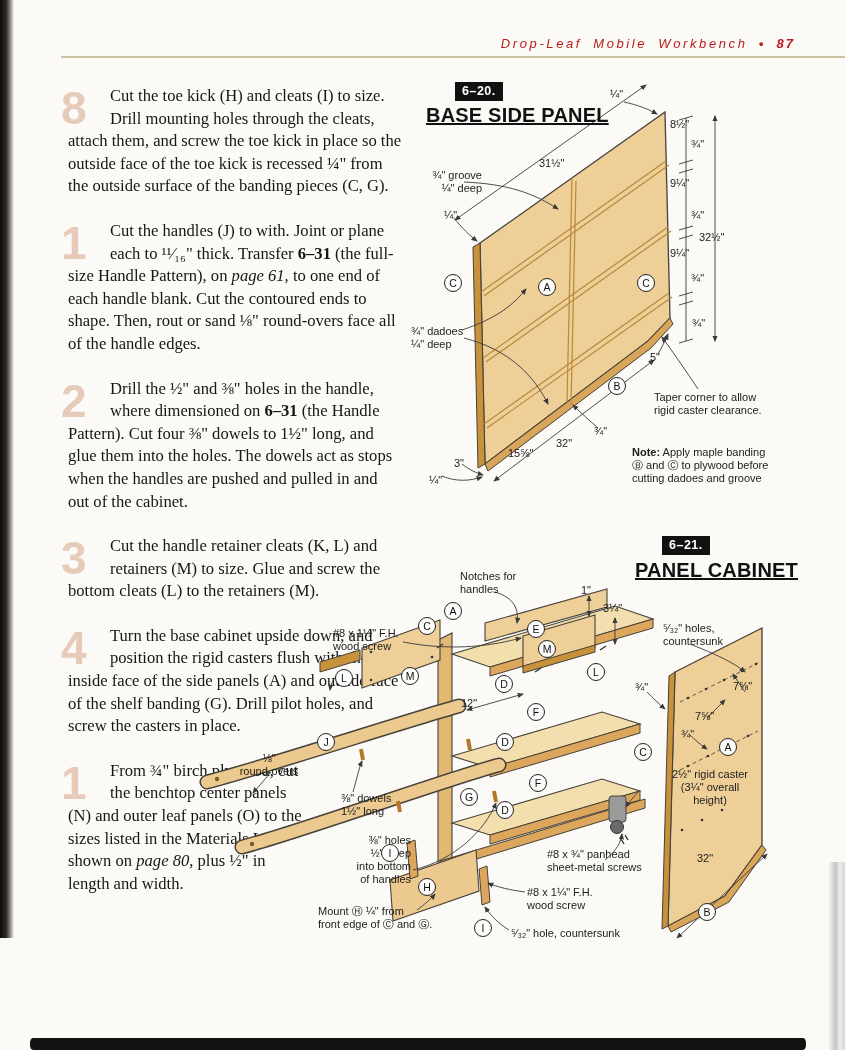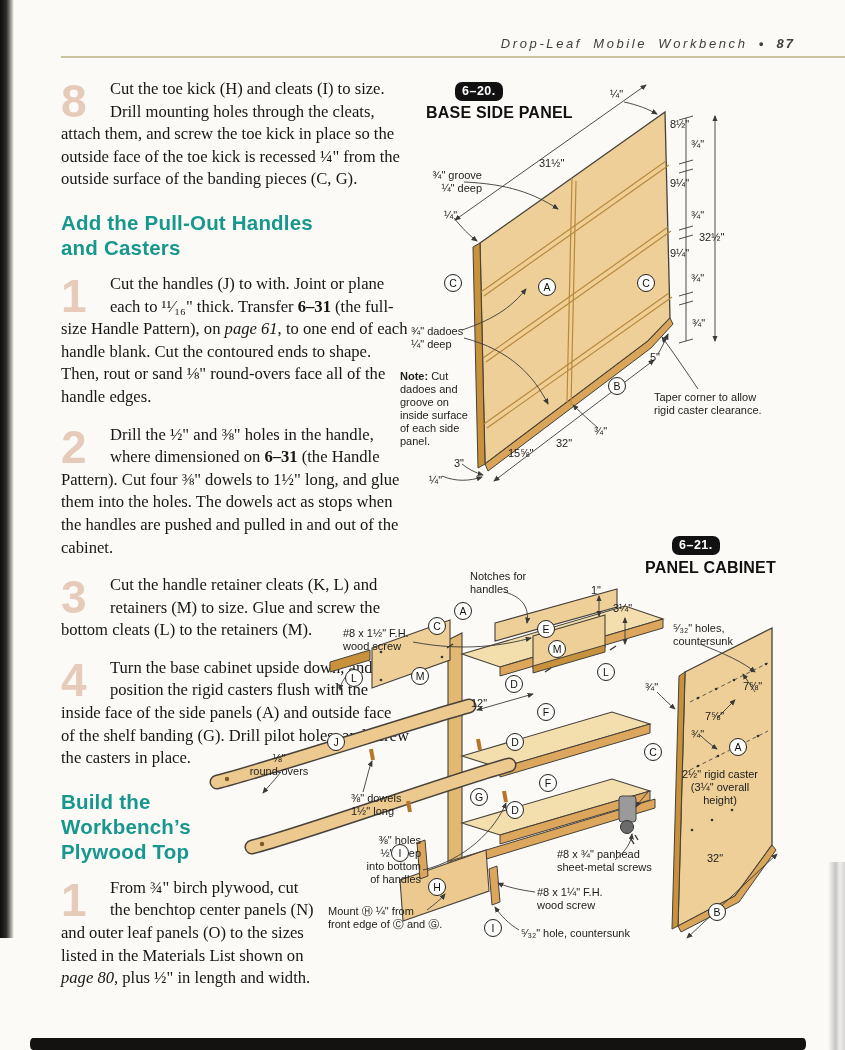--- a/index.html
+++ b/index.html
@@ -10,43 +10,43 @@
 
   
   .spine{position:absolute;left:0;top:0;width:14px;height:938px;
          background:linear-gradient(to right,#0c0c0c 0%,#2e2c2a 45%,#9b9априят 75%,rgba(250,250,246,0) 100%);
          background:linear-gradient(to right,#0c0c0c 0%,#2e2c2a 45%,#a09c96 78%,rgba(250,250,246,0) 100%);}
   .bottom-bar{position:absolute;left:30px;top:1038px;width:776px;height:12px;background:#141210;border-radius:3px/5px;}
   .right-edge{position:absolute;left:828px;top:862px;width:17px;height:188px;
               background:linear-gradient(to right,rgba(250,250,246,0),#c7c5c3 45%,#efeeec 70%,#d8d5d2 100%);}
 
   .header{position:absolute;top:36px;right:50px;font-family:"Liberation Sans",sans-serif;
-          font-style:italic;font-size:13px;letter-spacing:2.6px;word-spacing:5px;color:#404040;}
+          font-style:italic;font-size:13px;letter-spacing:2.6px;word-spacing:5px;color:#b91c1c;}
   .header .b{letter-spacing:2px;}
   .rule{position:absolute;left:61px;top:56px;width:784px;height:2px;background:#c9c49f;}
 
   
   .article{position:absolute;left:61px;top:78px;width:348px;}
   .step{font-size:16.6px;line-height:22.6px;margin:0 0 15px 0;text-align:left;}
   .step:after{content:"";display:block;clear:both;}
   .step-num{float:left;width:42px;height:41px;margin:3px 7px 0 0;
             font-family:"Liberation Sans",sans-serif;font-weight:bold;font-size:46px;line-height:41px;
             color:#e7cbba;}
-  .step-text{margin:0;}
+  .step-text{margin:7px;}
   h2.teal{font-family:"Liberation Sans",sans-serif;font-weight:bold;color:#17978e;
           font-size:20.5px;line-height:25px;margin:19px 0 13px 0;white-space:pre-line;letter-spacing:0.2px;}
   .narrow{width:256px;}
 
   
   .figure{position:absolute;}
   .figure svg{position:absolute;left:0;top:0;}
   .fig-tag{position:absolute;background:#111;color:#fff;font-family:"Liberation Sans",sans-serif;
-           font-weight:bold;font-size:12.5px;padding:2px 7px 3px;letter-spacing:0.5px;border-radius:7px;}
+           font-weight:bold;font-size:12.5px;padding:2px 7px 3px;letter-spacing:0.5px;}
   .fig-title{position:absolute;font-family:"Liberation Sans",sans-serif;font-weight:bold;
-             font-size:16px;color:#111;letter-spacing:0.2px;}
+             font-size:20px;color:#111;letter-spacing:0.2px;text-decoration:underline;}
   .fig-label{position:absolute;font-family:"Liberation Sans",sans-serif;font-size:11px;line-height:13px;
              color:#1c1c1c;white-space:pre-line;}
   .fig-label b{font-weight:bold;}
   .part-circle{position:absolute;width:16px;height:16px;border:1.4px solid #222;border-radius:50%;
                background:#fdfdfb;font-family:"Liberation Sans",sans-serif;font-size:10.5px;line-height:16px;
                text-align:center;color:#111;transform:translate(-50%,-50%);}
 </style>
 </head>
 <body>
 
@@ -61,22 +61,20 @@
 </div>
 <div class="rule"></div>
 
 <div class="article">
 
   <div class="step">
     <div class="step-num">8</div>
     <p class="step-text"><span>Cut the toe kick (H) and cleats (I) to size. Drill mounting holes through the cleats, attach them, and screw the toe kick in place so the outside face of the toe kick is recessed ¼" from the outside surface of the banding pieces (C, G).</span></p>
   </div>
 
-  <h2 class="teal">Add the Pull-Out Handles
-and Casters</h2>
 
   <div class="step">
     <div class="step-num">1</div>
     <p class="step-text"><span>Cut the handles (J) to with. Joint or plane each to ¹¹⁄₁₆" thick. Transfer </span><span class="b">6–31</span><span> (the full-size Handle Pattern), on </span><span class="i">page 61</span><span>, to one end of each handle blank. Cut the contoured ends to shape. Then, rout or sand ⅛" round-overs face all of the handle edges.</span></p>
   </div>
 
   <div class="step">
     <div class="step-num">2</div>
     <p class="step-text"><span>Drill the ½" and ⅜" holes in the handle, where dimensioned on </span><span class="b">6–31</span><span> (the Handle Pattern). Cut four ⅜" dowels to 1½" long, and glue them into the holes. The dowels act as stops when the handles are pushed and pulled in and out of the cabinet.</span></p>
   </div>
@@ -84,23 +82,20 @@
   <div class="step">
     <div class="step-num">3</div>
     <p class="step-text"><span>Cut the handle retainer cleats (K, L) and retainers (M) to size. Glue and screw the bottom cleats (L) to the retainers (M).</span></p>
   </div>
 
   <div class="step">
     <div class="step-num">4</div>
     <p class="step-text"><span>Turn the base cabinet upside down, and position the rigid casters flush with the inside face of the side panels (A) and outside face of the shelf banding (G). Drill pilot holes, and screw the casters in place.</span></p>
   </div>
 
-  <h2 class="teal">Build the
-Workbench’s
-Plywood Top</h2>
 
   <div class="step narrow">
     <div class="step-num">1</div>
     <p class="step-text"><span>From ¾" birch plywood, cut the benchtop center panels (N) and outer leaf panels (O) to the sizes listed in the Materials List shown on </span><span class="i">page 80</span><span>, plus ½" in length and width.</span></p>
   </div>
 
 </div>
 
 <div class="figure" id="fig620" style="left:398px;top:78px;width:447px;height:448px;">
   <svg width="447" height="448" viewBox="0 0 447 448">
@@ -161,40 +156,37 @@
     <div class="fig-label" style="left: 293px; top: 60px;">¾"</div>
     <div class="fig-label" style="left: 272px; top: 99px;">9¼"</div>
     <div class="fig-label" style="left: 293px; top: 131px;">¾"</div>
     <div class="fig-label" style="left: 301px; top: 153px;">32½"</div>
     <div class="fig-label" style="left: 272px; top: 169px;">9¼"</div>
     <div class="fig-label" style="left: 293px; top: 194px;">¾"</div>
     <div class="fig-label" style="left: 294px; top: 239px;">¾"</div>
     <div class="fig-label" style="left: 252px; top: 273px;">5"</div>
     <div class="fig-label" style="left: 13px; top: 247px;">¾" dadoes
 ¼" deep</div>
-    <div class="fig-label" style="left: 2px; top: 292px;"><b>Note:</b> Cut
-dadoes and
-groove on
-inside surface
-of each side
-panel.</div>
     <div class="fig-label" style="left: 256px; top: 313px;">Taper corner to allow
 rigid caster clearance.</div>
     <div class="fig-label" style="left: 196px; top: 347px;">¾"</div>
     <div class="fig-label" style="left: 158px; top: 359px;">32"</div>
     <div class="fig-label" style="left: 110px; top: 369px;">15⅝"</div>
     <div class="fig-label" style="left: 56px; top: 379px;">3"</div>
     <div class="fig-label" style="left: 31px; top: 396px;">¼"</div>
+    <div class="fig-label" style="left: 234px; top: 368px;"><b>Note:</b> Apply maple banding
+Ⓑ and Ⓒ to plywood before
+cutting dadoes and groove</div>
     <div class="part-circle" style="left: 55px; top: 205px;">C</div>
     <div class="part-circle" style="left: 149px; top: 209px;">A</div>
     <div class="part-circle" style="left: 248px; top: 205px;">C</div>
     <div class="part-circle" style="left: 219px; top: 308px;">B</div>
   </div>
 
-<div class="figure" id="fig621" style="left:195px;top:530px;width:650px;height:445px;">
+<div class="figure" id="fig621" style="left:185px;top:530px;width:650px;height:445px;">
   <svg width="650" height="445" viewBox="0 0 650 445">
 
     <polygon points="300,93 422,59 422,77 300,111" fill="#edcf97" stroke="#46413a" stroke-width="1.1"></polygon>
     <polygon points="253,110 267,103 267,330 253,338" fill="#e2b873" stroke="#46413a" stroke-width="1.1"></polygon>
     <polygon points="267,124 430,76 468,89 305,137" fill="#f3dfae" stroke="#46413a" stroke-width="1.1"></polygon>
     <polygon points="305,137 468,89 468,98 305,146" fill="#dca75c" stroke="#46413a" stroke-width="1"></polygon>
     <polygon points="338,106 410,85 410,117 338,138" fill="#edcf97" stroke="#46413a" stroke-width="1.1"></polygon>
     <polygon points="338,136 410,115 410,122 338,143" fill="#c8913c" stroke="#46413a" stroke-width="1"></polygon>
     <polygon points="267,226 417,182 455,194 305,238" fill="#f3dfae" stroke="#46413a" stroke-width="1.1"></polygon>
     <polygon points="305,238 455,194 455,203 305,247" fill="#dca75c" stroke="#46413a" stroke-width="1"></polygon>

